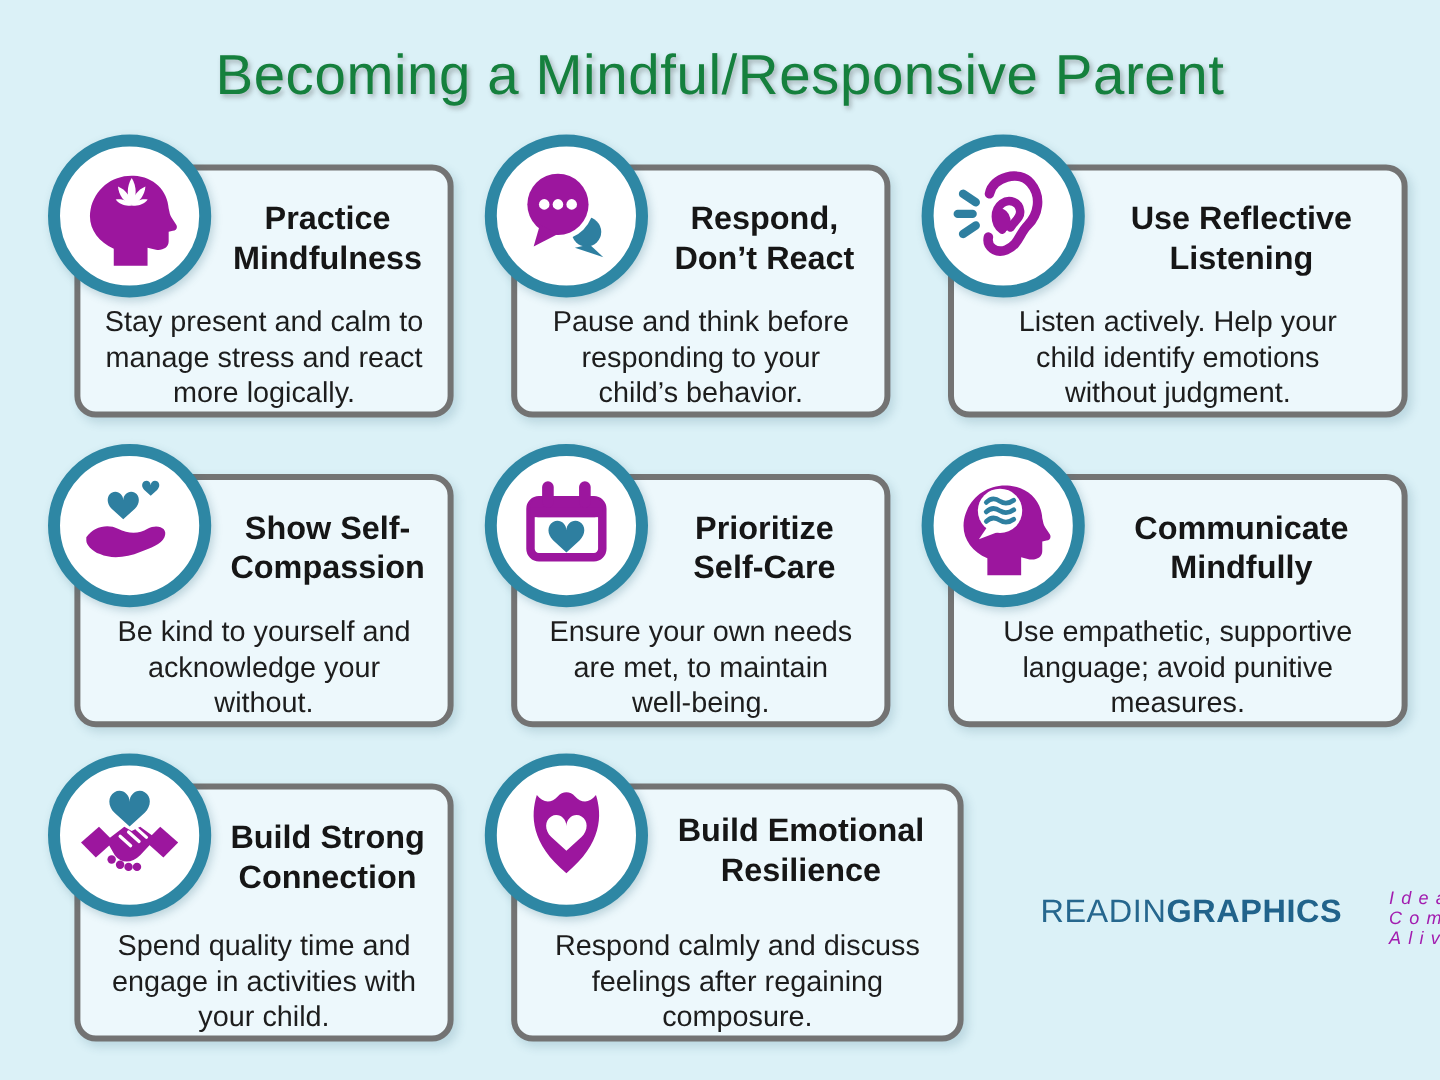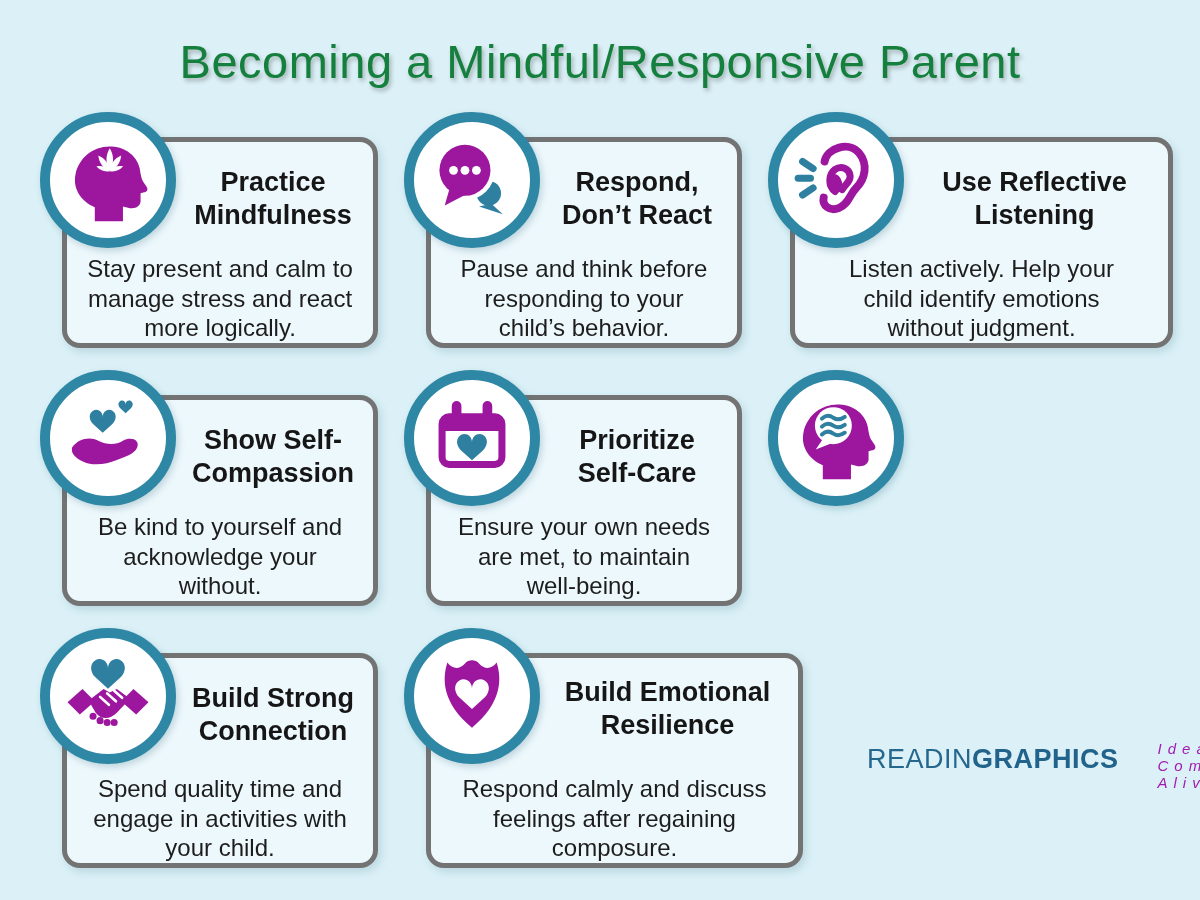--- a/index.html
+++ b/index.html
@@ -229,20 +229,34 @@
       <svg viewBox="0 0 100 100">
         <path class="ic-purple" d="M35 97 L35 81 C19 74 10 60 13 44 C17 24 34 11 54 12 C73 13 86 26 87 43 C88 47 88 49 90 52 L94 58 C96 61 94 64 91 64 L87 65 L87 74 C87 80 81 83 75 82 L67 80 L67 97 Z"></path>
         <circle cx="47" cy="36" r="21" fill="#ffffff"></circle>
         <path d="M35 51 L27 63 L45 56 Z" fill="#ffffff"></path>
         <g stroke="#2e7fa0" stroke-width="4.5" stroke-linecap="round" fill="none">
           <path d="M34 28 q6 -6 13 -1 q6 4 13 -1"></path>
           <path d="M34 37 q6 -6 13 -1 q6 4 13 -1"></path>
           <path d="M34 46 q6 -6 13 -1 q6 4 13 -1"></path>
         </g>
       </svg>
+    </div>
+    <div class="card">
+      <div class="card-head">
+          <div class="head-spacer"></div>
+        <div class="card-title">
+            <span>Communicate
+Mindfully</span>
+          </div>
+      </div>
+      <div class="card-desc">
+          <span>Use empathetic, supportive
+language; avoid punitive
+measures.</span>
+        </div>
     </div>
   </div>
 
   <div class="cell">
     <div class="icon-circle">
       <svg viewBox="0 0 100 100">
         <path class="ic-teal" transform="translate(50,21) scale(1.3)" d="M0 -2 C0 -8 -6 -12 -11 -9 C-16 -6 -16 1 -11 6 L0 16 L11 6 C16 1 16 -6 11 -9 C6 -12 0 -8 0 -2 Z"></path>
         <g class="ic-purple">
           <path d="M4 57 L21 42 L35 56 L18 71 Z"></path>
           <path d="M96 57 L79 42 L65 56 L82 71 Z"></path>

